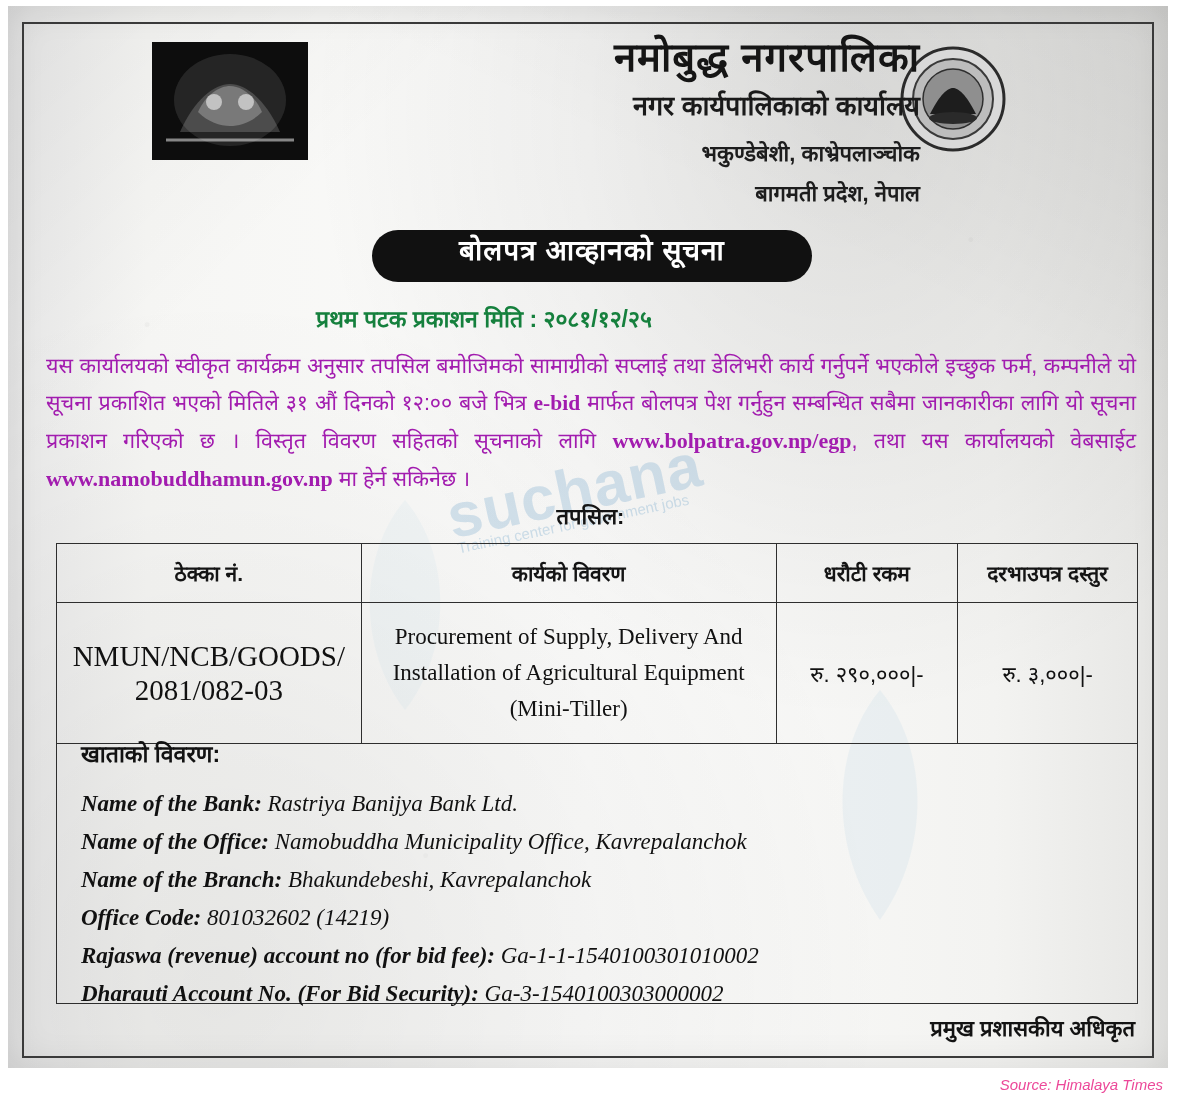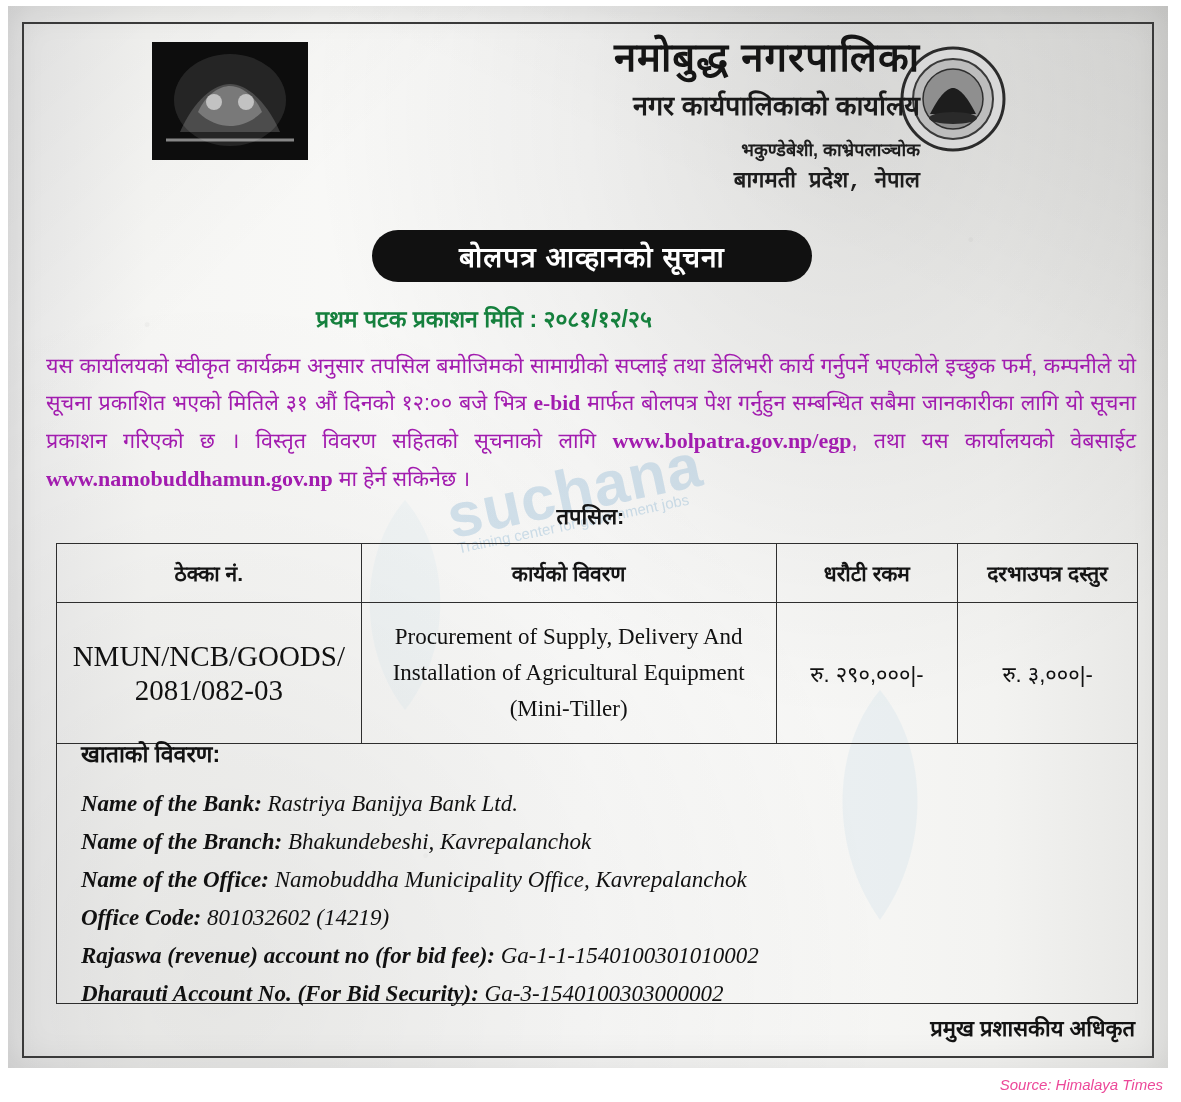--- a/index.html
+++ b/index.html
@@ -123,43 +123,43 @@
   }
   .org-office {
     font-family: "Liberation Sans", sans-serif;
     font-size: 27px;
     font-weight: 700;
     color: #1a1a1a;
     margin-top: 6px;
   }
   .org-addr1 {
     font-family: "Liberation Sans", sans-serif;
-    font-size: 18px;
+    font-size: 22px;
     font-weight: 700;
     color: #1d1d1d;
     margin-top: 14px;
   }
   .org-addr2 {
-    font-family: Liberation Mono, monospace;
+    font-family: Liberation Sans, sans-serif;
     font-size: 22px;
     font-weight: 700;
     color: #1d1d1d;
-    margin-top: 2px;
+    margin-top: 10px;
   }
 
   
   .title-ribbon {
     position: absolute;
     left: 372px; top: 230px;
     width: 440px;
     height: 52px;
     background: #111;
     border-radius: 26px;
     display: flex;
-    align-items: center;
+    align-items: flex-start;
     justify-content: center;
   }
   .title-ribbon span {
     font-family: "Liberation Sans", sans-serif;
     font-size: 28px;
     font-weight: 700;
     color: #ffffff;
     letter-spacing: 1px;
   }
 
@@ -386,28 +386,28 @@
   </table>
 
   <div class="acct-box">
     <div class="acct-title">खाताको विवरण:</div>
 
     <div class="acct-line">
       <b>Name of the Bank:</b>
       <span>Rastriya Banijya Bank Ltd.</span>
     </div>
     <div class="acct-line">
+      <b>Name of the Office:</b>
+      <span>Namobuddha Municipality Office, Kavrepalanchok</span>
+    </div>
+    <div class="acct-line">
       <b>Name of the Branch:</b>
       <span>Bhakundebeshi, Kavrepalanchok</span>
     </div>
     <div class="acct-line">
-      <b>Name of the Office:</b>
-      <span>Namobuddha Municipality Office, Kavrepalanchok</span>
-    </div>
-    <div class="acct-line">
       <b>Office Code:</b>
       <span>801032602 (14219)</span>
     </div>
     <div class="acct-line">
       <b>Rajaswa (revenue) account no (for bid fee):</b>
       <span>Ga-1-1-1540100301010002</span>
     </div>
     <div class="acct-line">
       <b>Dharauti Account No. (For Bid Security):</b>
       <span>Ga-3-1540100303000002</span>

